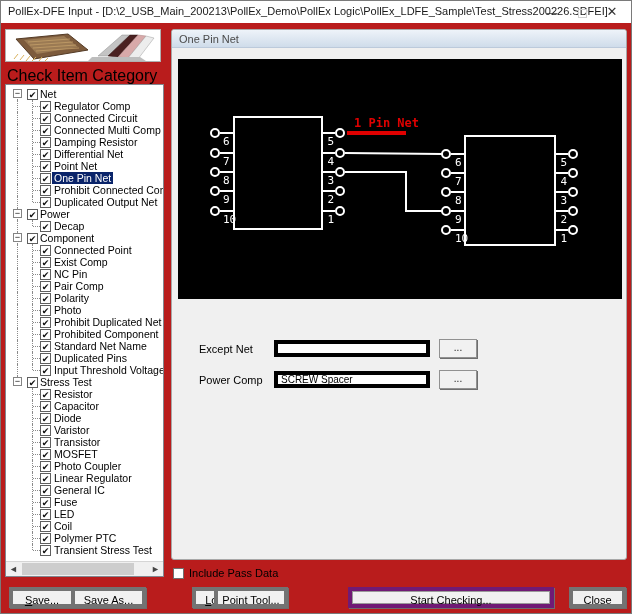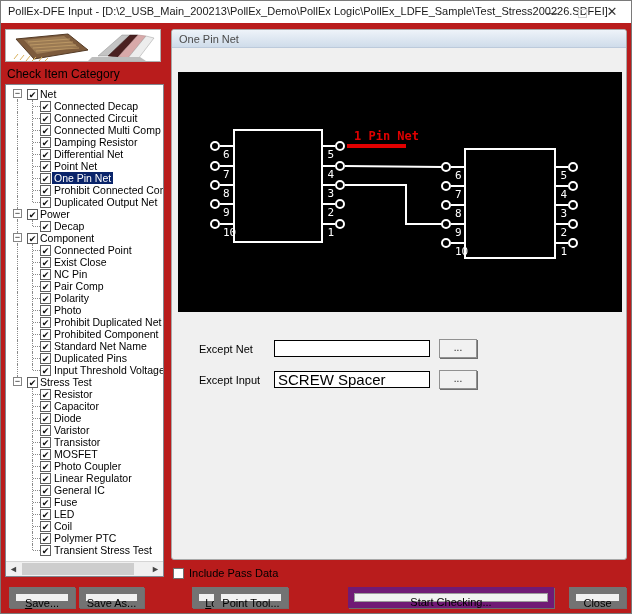--- a/index.html
+++ b/index.html
@@ -9,21 +9,21 @@
   
   .titlebar{position:absolute;left:0;top:0;width:100%;height:22px;background:#ffffff;}
   .title-text{position:absolute;left:7px;top:4px;font-size:11px;color:#1a1a1a;white-space:nowrap;}
   .cap-btn{position:absolute;top:0;width:30px;height:22px;text-align:center;font-size:11px;line-height:22px;color:#333;}
   .cap-min{right:64px;}
   .cap-max{right:34px;color:#c0c0c0;}
   .cap-max .boxglyph{display:inline-block;width:9px;height:9px;border:1px solid #d0d0d0;vertical-align:middle;}
   .cap-close{right:4px;font-size:13px;}
   
   .banner{position:absolute;left:4px;top:28px;width:156px;height:33px;background:#fff;border:1px solid #b0b0b0;}
-  .cat-label{position:absolute;left:6px;top:66px;font-size:12px;}
+  .cat-label{position:absolute;left:6px;top:66px;font-size:16px;}
   .tree-panel{position:absolute;left:4px;top:83px;width:159px;height:493px;background:#fff;border:1px solid #828790;overflow:hidden;}
   .tree{position:absolute;left:0;top:3px;right:0;bottom:16px;overflow:hidden;}
   .trow{height:12px;position:relative;white-space:nowrap;}
   .ln{position:absolute;pointer-events:none;}
   .sp1{left:11px;top:0;bottom:0;border-left:1px dotted #8a8a8a;}
   .sp1.half-b{top:6px;}  .sp1.half-t{bottom:6px;top:0;}
   .sp2{left:26px;top:0;bottom:0;border-left:1px dotted #8a8a8a;}
   .sp2.half-t{bottom:6px;top:0;}  .sp2.half-b{top:8px;}
   .stub{left:27px;top:6px;width:7px;border-top:1px dotted #8a8a8a;}
   .expand{position:absolute;left:7px;top:1px;width:9px;height:9px;background:#fff;border:1px solid #848484;
@@ -36,38 +36,38 @@
   .tlabel.sel{background:#0a246a;color:#fff;}
   .hscroll{position:absolute;left:0;right:0;bottom:0;height:15px;background:#f0f0f0;border-top:1px solid #d5d5d5;}
   .harrow{position:absolute;top:0;width:15px;height:14px;font-size:9px;line-height:14px;text-align:center;color:#444;}
   .harrow.l{left:0;} .harrow.r{right:0;}
   .hthumb{position:absolute;left:16px;top:1px;width:112px;height:12px;background:#cdcdcd;}
   
   .groupbox{position:absolute;left:170px;top:28px;width:456px;height:531px;border:1px solid #a8a8a8;border-radius:3px;background:#f0f0f0;}
   .group-header{position:absolute;left:0;top:0;right:0;height:18px;border-radius:2px 2px 0 0;
     background:linear-gradient(#eef3f9,#cfdcea);border-bottom:1px solid #bccadb;}
   .group-header span{position:absolute;left:7px;top:3px;font-size:11px;color:#4a4a4a;}
-  .canvas{position:absolute;left:6px;top:29px;width:444px;height:240px;background:#000;margin-top:13px;}
+  .canvas{position:absolute;left:6px;top:29px;width:444px;height:240px;background:#000;}
   .canvas svg{display:block;}
   .frm-label{position:absolute;font-size:11px;color:#000;}
-  .frm-field{position:absolute;width:156px;height:17px;background:#fff;border:1px solid #000000;
-    font-family:"Liberation Sans",sans-serif;font-size:15px;padding:0 3px;color:#000;}
+  .frm-field{position:absolute;width:156px;height:17px;background:#fff;border:4px solid #000000;
+    font-family:"Liberation Sans",sans-serif;font-size:10px;padding:0 3px;color:#000;}
   .browse-btn{position:absolute;width:38px;height:19px;background:#f1f1f1;border:1px solid #919191;
     box-shadow:1px 1px 0 #6e6e6e;font-size:10px;line-height:15px;text-align:center;color:#222;}
   
   .ipd{position:absolute;left:172px;top:566px;font-size:11px;}
   .ipd-box{display:inline-block;width:11px;height:11px;background:#fff;border:1px solid #707070;vertical-align:-2px;margin-right:5px;}
-  .btn{position:absolute;top:586px;height:21px;background:#f1f1f1;border:7px solid #737373;
+  .btn{position:absolute;top:586px;height:21px;background:#f1f1f1;border:4px solid #737373;
     box-shadow:1px 1px 0 #6e6e6e;font-size:11px;line-height:18px;text-align:center;color:#000;}
   .btn .u{text-decoration:underline;}
   .btn-save{left:8px;width:66px;}
-  .btn-saveas{left:78px;width:65px;}
+  .btn-saveas{left:70px;width:75px;}
   .btn-load{left:147px;width:60px;margin-left:44px;}
   .btn-point{left:213px;width:74px;}
-  .btn-start{left:347px;width:206px;border:6px solid #701a75;box-shadow:inset 0 0 0 1px #9a9a9a,1px 1px 0 #6e6e6e;}
+  .btn-start{left:347px;width:206px;border:4px solid #701a75;box-shadow:inset 0 0 0 1px #9a9a9a,1px 1px 0 #6e6e6e;}
   .btn-close{left:568px;width:57px;}
 </style>
 </head>
 <body>
 
 <div class="window">
 
   <div class="titlebar">
     <span class="title-text">PollEx-DFE Input - [D:\2_USB_Main_200213\PollEx_Demo\PollEx Logic\PollEx_LDFE_Sample\Test_Stress200226.SDFEI]</span>
     <div class="cap-btn cap-min">
@@ -116,21 +116,21 @@
           <span class="ln sp2 half-b"></span>
           <span class="expand">−</span>
           <span class="cb">✔</span>
           <span class="tlabel">Net</span>
         </div>
         <div class="trow">
           <span class="ln sp1"></span>
           <span class="ln sp2"></span>
           <span class="ln stub"></span>
           <span class="cb cbc">✔</span>
-          <span class="tlabel tlc">Connected Decap</span>
+          <span class="tlabel tlc">Regulator Comp</span>
         </div>
         <div class="trow">
           <span class="ln sp1"></span>
           <span class="ln sp2"></span>
           <span class="ln stub"></span>
           <span class="cb cbc">✔</span>
           <span class="tlabel tlc">Connected Circuit</span>
         </div>
         <div class="trow">
           <span class="ln sp1"></span>
@@ -207,21 +207,21 @@
           <span class="ln sp2"></span>
           <span class="ln stub"></span>
           <span class="cb cbc">✔</span>
           <span class="tlabel tlc">Connected Point</span>
         </div>
         <div class="trow">
           <span class="ln sp1"></span>
           <span class="ln sp2"></span>
           <span class="ln stub"></span>
           <span class="cb cbc">✔</span>
-          <span class="tlabel tlc">Exist Close</span>
+          <span class="tlabel tlc">Exist Comp</span>
         </div>
         <div class="trow">
           <span class="ln sp1"></span>
           <span class="ln sp2"></span>
           <span class="ln stub"></span>
           <span class="cb cbc">✔</span>
           <span class="tlabel tlc">NC Pin</span>
         </div>
         <div class="trow">
           <span class="ln sp1"></span>
@@ -466,21 +466,21 @@
         </g>
       </svg>
     </div>
 
     <span class="frm-label" style="left:27px;top:313px;">Except Net</span>
     <input class="frm-field" style="left: 102px; top: 310px;" value="">
     <div class="browse-btn" style="left:267px;top:309px;">
       <span>...</span>
     </div>
 
-    <span class="frm-label" style="left:27px;top:344px;">Except Input</span>
+    <span class="frm-label" style="left:27px;top:344px;">Power Comp</span>
     <input class="frm-field" style="left: 102px; top: 341px;" value="SCREW Spacer">
     <div class="browse-btn" style="left:267px;top:340px;">
       <span>...</span>
     </div>
   </div>
 
   <label class="ipd">
     <span class="ipd-box"></span><span>Include Pass Data</span>
   </label>
 

